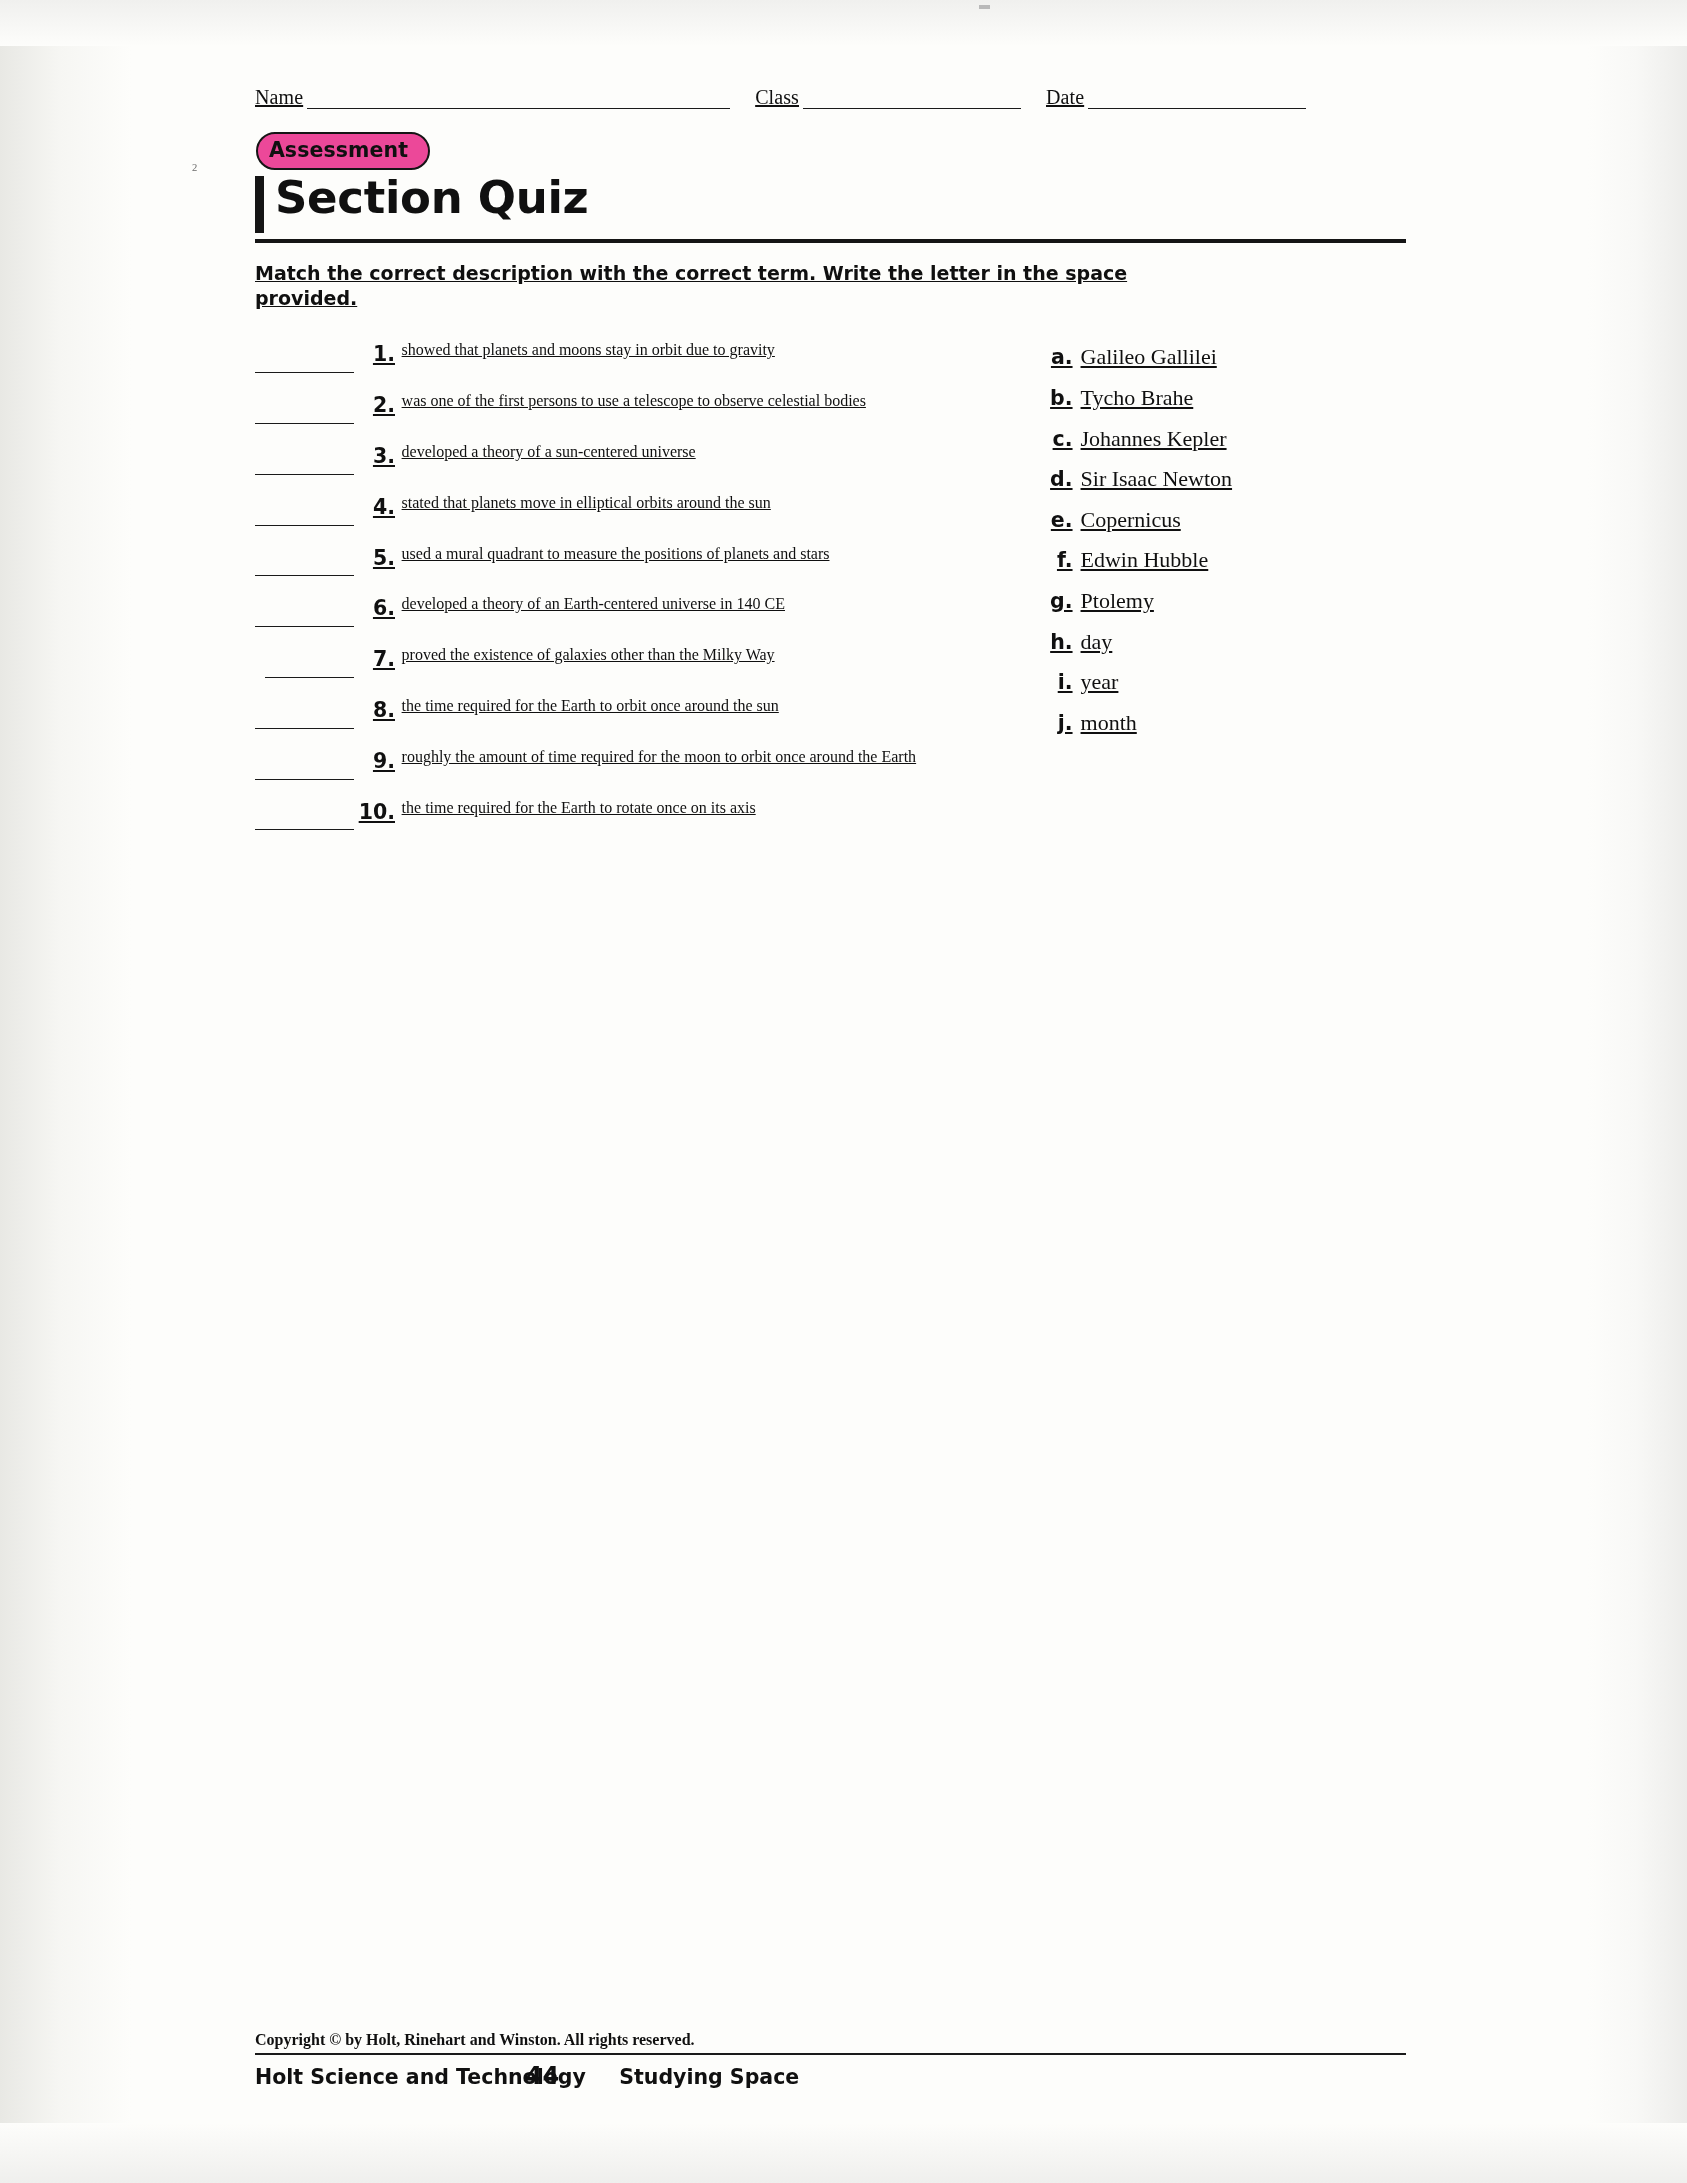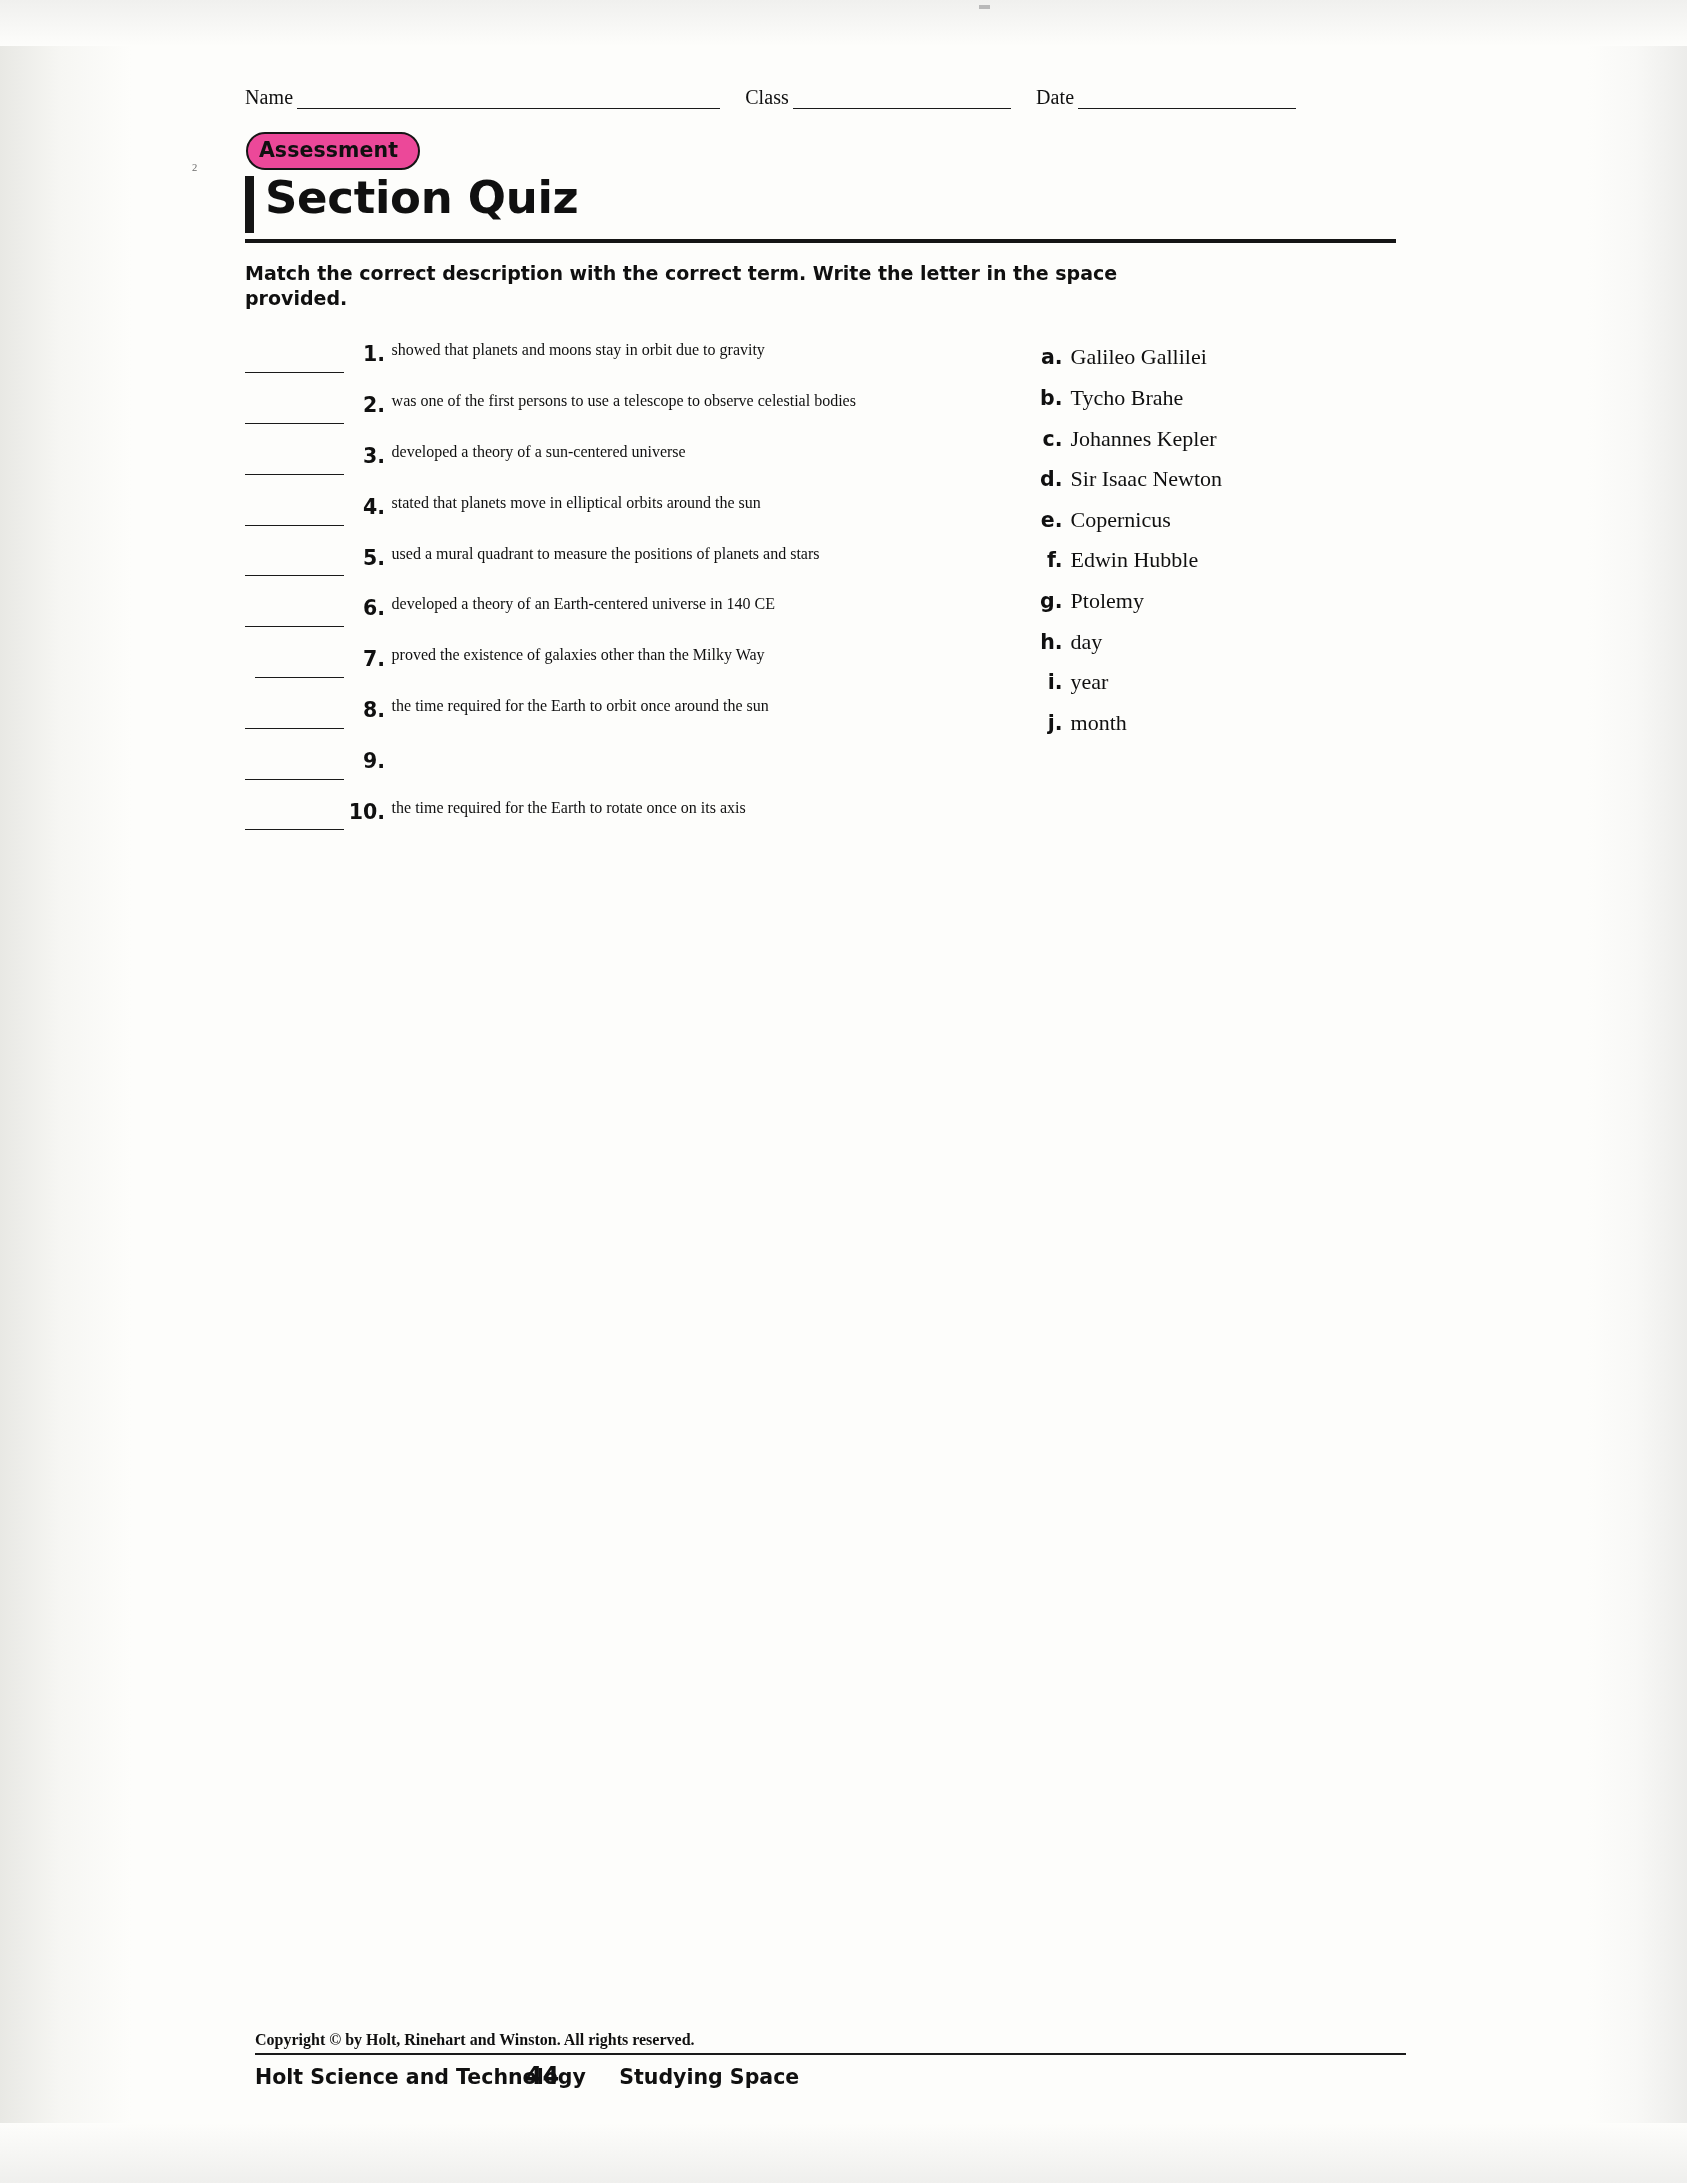--- a/index.html
+++ b/index.html
@@ -42,23 +42,24 @@
     background: linear-gradient(to bottom, #f0f0ee 0%, #fdfdfb 100%);
   }
   .scan-edge-bottom {
     position: absolute;
     left: 0; bottom: 0;
     width: 1687px; height: 60px;
     background: linear-gradient(to top, #efefed 0%, #fdfdfb 100%);
   }
   .content {
     position: absolute;
-    left: 245px;
+    left: 255px;
     top: 79px;
     width: 1151px;
+    text-decoration: underline;
   }
 
   
   .idline {
     display: flex;
     align-items: flex-end;
     font-size: 19px;
     letter-spacing: 0.1px;
     height: 30px;
   }
@@ -344,20 +345,21 @@
 
         <div class="q-item">
           <span class="q-blank"></span>
           <span class="q-num">8.</span>
           <span class="q-text">the time required for the Earth to orbit once around the sun</span>
         </div>
 
         <div class="q-item">
           <span class="q-blank"></span>
           <span class="q-num">9.</span>
+          <span class="q-text">roughly the amount of time required for the moon to orbit once around the Earth</span>
         </div>
 
         <div class="q-item">
           <span class="q-blank"></span>
           <span class="q-num">10.</span>
           <span class="q-text">the time required for the Earth to rotate once on its axis</span>
         </div>
 
       </div>
 

